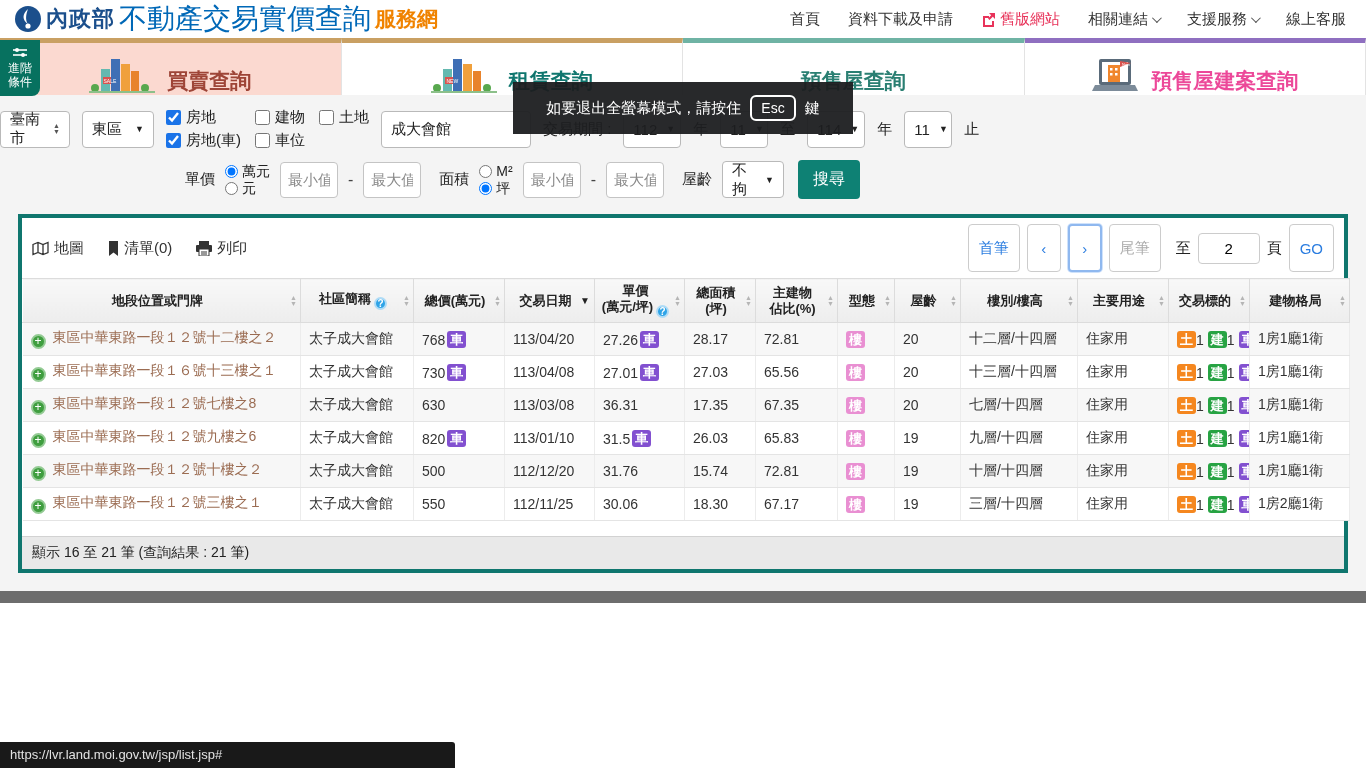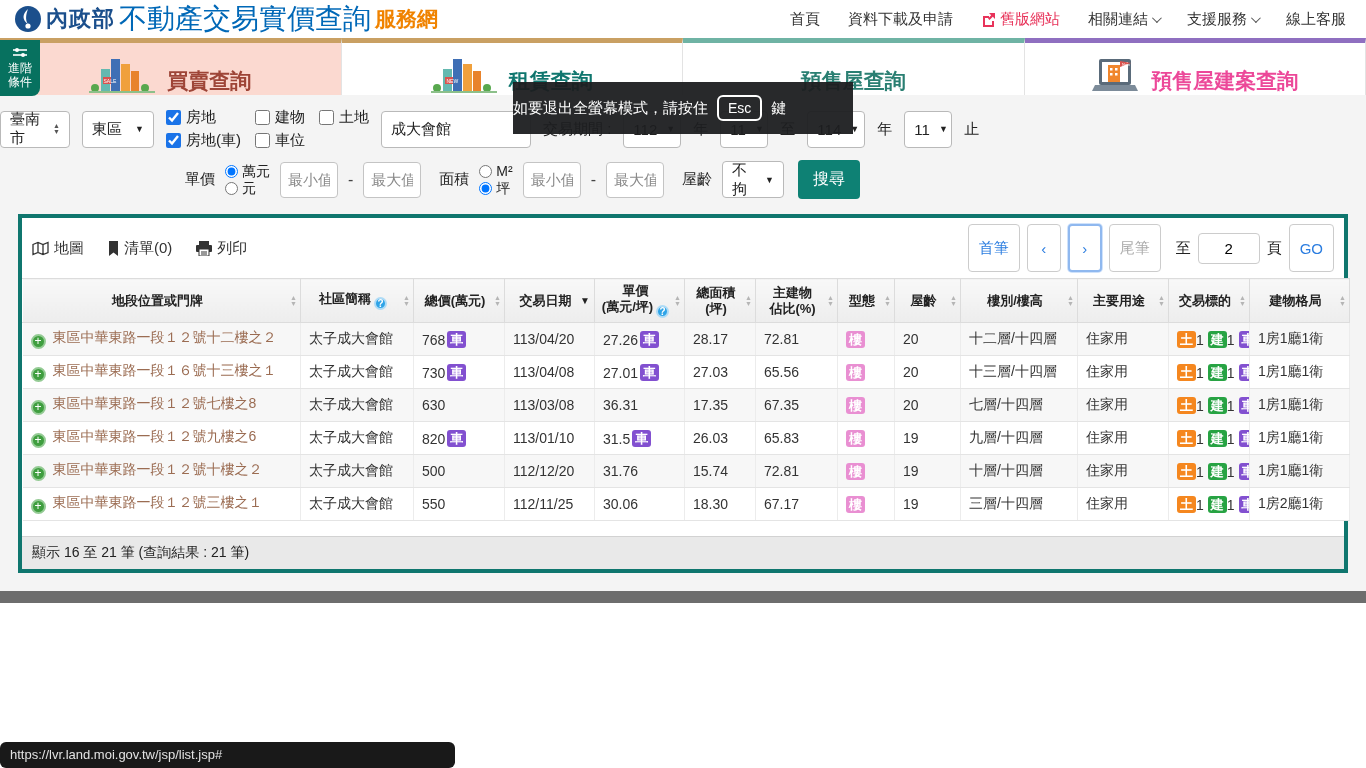--- a/index.html
+++ b/index.html
@@ -26,21 +26,21 @@
   .tab1 .tab-label { color:#9e4537; }
   .tab2 { border-top:5px solid #c9a063; }
   .tab2 .tab-label { color:#0f766e; }
   .tab3 { border-top:5px solid #6fb3a4; }
   .tab3 .tab-label { color:#2a7f72; }
   .tab4 { border-top:5px solid #8f6fc0; }
   .tab4 .tab-label { color:#ec4899; }
   .adv-btn { position:absolute; left:0; top:2px; width:40px; height:56px; background:#07715f; color:#fff; z-index:6; border-radius:0 0 8px 0; display:flex; flex-direction:column; align-items:center; justify-content:center; font-size:12px; line-height:14px; cursor:pointer; }
 
   
-  .toast { position:absolute; left:513px; top:44px; width:340px; height:52px; background:rgba(28,29,32,.95); z-index:9; display:flex; align-items:center; gap:9px; color:#fff; font-size:15px; }
+  .toast { position:absolute; left:513px; top:44px; width:340px; height:52px; background:rgba(28,29,32,.95); z-index:9; display:flex; align-items:center; justify-content:center; gap:9px; color:#fff; font-size:15px; }
   .esc-key { border:2px solid #fff; border-radius:6px; padding:3px 9px; font-size:14px; }
 
   
   .content { background:#f4f4f4; padding-bottom:18px; }
   .search-area { padding:13px 0 15px; }
   .s-row { display:flex; align-items:center; }
   .s-row1 { gap:12px; }
   .s-row2 { margin-left:185px; gap:10px; margin-top:10px; }
   .selbox { background:#fff; border:1px solid #b9b9b9; border-radius:4px; height:37px; display:inline-flex; align-items:center; justify-content:space-between; padding:0 9px; font-size:15px; color:#222; cursor:pointer; }
   .selbox .caret { font-size:9px; color:#222; margin-left:9px; }
@@ -91,21 +91,21 @@
 
   .results-bar { margin-top:15px; background:#e9e9e9; border-top:1px solid #d2d2d2; padding:7px 10px; font-size:14px; color:#222; }
 
   
   .strip-dark { height:12px; background:#6d6d6d; }
   .strip-tan { height:33px; background:#e7ddc5; display:flex; align-items:center; justify-content:center; gap:165px; }
   .strip-tan .f-link { font-size:15px; color:#7d6f4e; cursor:pointer; white-space:nowrap; }
   .copyright { text-align:center; padding:11px 0; font-size:14px; color:#9a8d77; background:#fff; }
 
   
-  .statusbar { position:absolute; left:0; bottom:0; width:455px; background:#191919; color:#e2e2e2; font-size:13px; padding:5px 10px 6px; border-top-right-radius:3px;border-radius:6px; }
+  .statusbar { position:absolute; left:0; bottom:0; width:455px; background:#191919; color:#e2e2e2; font-size:13px; padding:5px 10px 6px; border-top-right-radius:3px; }
 
   .icon-svg { display:inline-block; vertical-align:middle; }
 </style>
 </head>
 <body>
 
 <div class="screen">
 
   <header class="top-header">
     <div class="logo">

